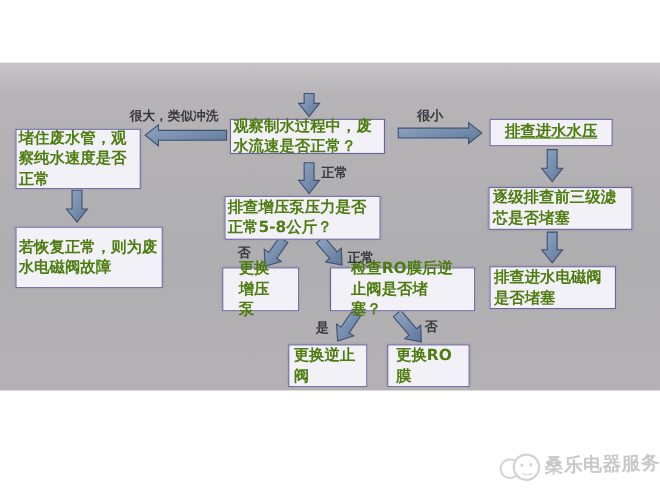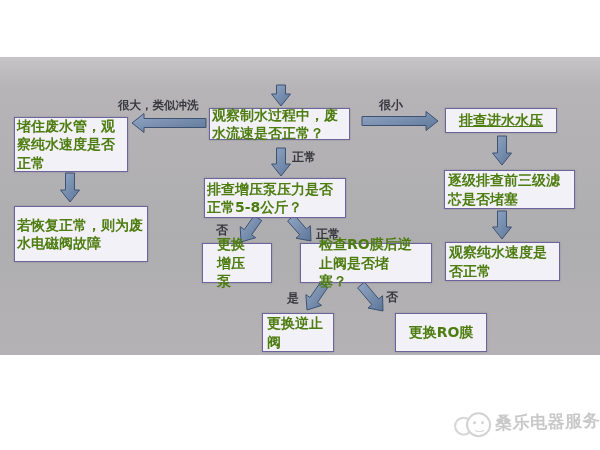--- a/index.html
+++ b/index.html
@@ -81,27 +81,27 @@
   <div class="node" style="left:14px;top:206px;width:134px;height:56px;padding:0 2px;">若恢复正常，则为废水电磁阀故障</div>
 
   <div class="node" style="left:204px;top:178px;width:142px;height:40px;padding:0 2px;">排查增压泵压力是否正常5-8公斤？</div>
 
   <div class="node" style="left:202px;top:243px;width:70px;height:40px;padding:0 14px;">更换增压泵</div>
 
   <div class="node" style="left:280px;top:243px;width:132px;height:40px;padding:0 18px;margin-left:20px;">检查RO膜后逆止阀是否堵塞？</div>
 
   <div class="node" style="left:262px;top:313px;width:72px;height:39px;padding:0 4px;">更换逆止阀</div>
 
-  <div class="node" style="left:352px;top:313px;width:92px;height:39px;padding:0 7px;margin-left:43px;">更换RO膜</div>
+  <div class="node" style="left:352px;top:313px;width:75px;height:39px;padding:0 7px;">更换RO膜</div>
 
   <div class="node" style="left:445px;top:108px;width:112px;height:25px;text-decoration:underline;">排查进水水压</div>
 
   <div class="node" style="left:444px;top:170px;width:131px;height:39px;padding:0 3px;">逐级排查前三级滤芯是否堵塞</div>
 
-  <div class="node" style="left:445px;top:242px;width:115px;height:39px;padding:0 3px;">观察纯水速度是否正常</div>
+  <div class="node" style="left:445px;top:242px;width:115px;height:39px;padding:0 3px;">排查进水电磁阀是否堵塞</div>
 
   <span class="edge-label" style="left:118px;top:100px;font-size:11.5px;">很大，类似冲洗</span>
   <span class="edge-label" style="left:379px;top:99px;">很小</span>
   <span class="edge-label" style="left:292px;top:151px;">正常</span>
   <span class="edge-label" style="left:216px;top:224px;">否</span>
   <span class="edge-label" style="left:316px;top:228px;">正常</span>
   <span class="edge-label" style="left:287px;top:292px;">是</span>
   <span class="edge-label" style="left:386px;top:291px;">否</span>
 
   <div class="watermark">

